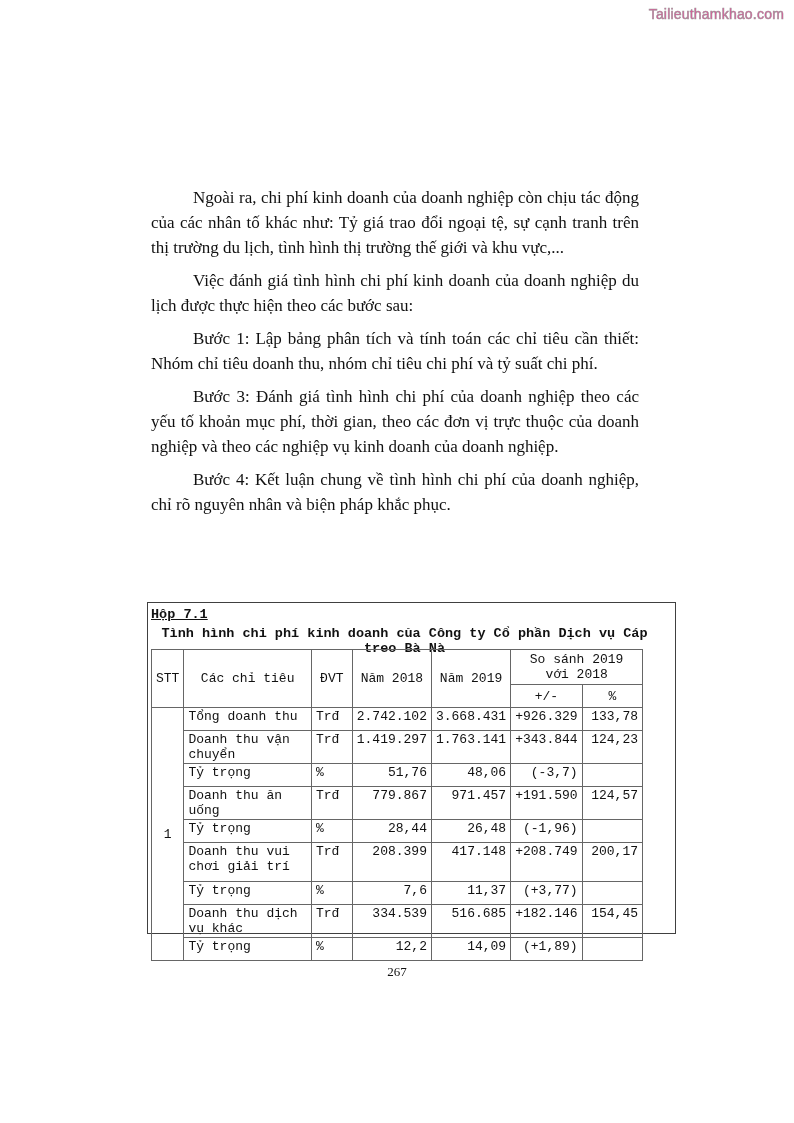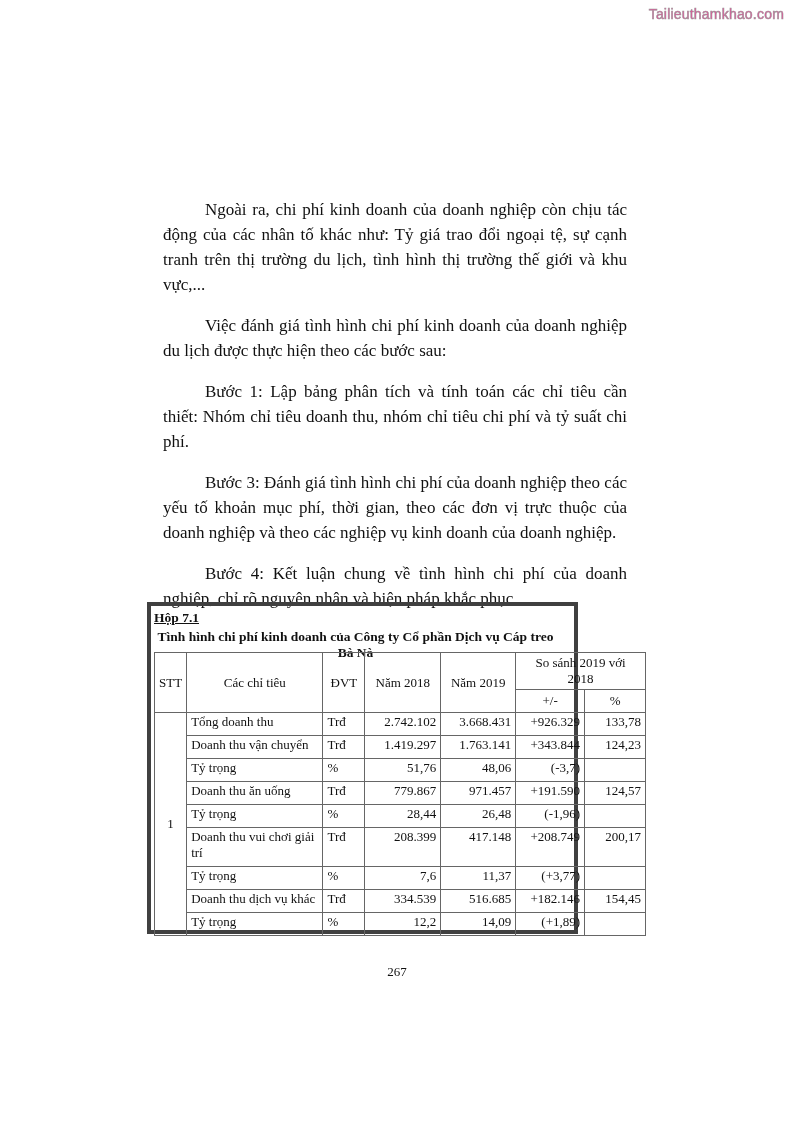--- a/index.html
+++ b/index.html
@@ -8,30 +8,30 @@
       position: absolute; top: 6px; right: 10px;
       font-family: "Liberation Sans", sans-serif; font-size: 14px;
       color: #ec4899; -webkit-text-stroke: 0.6px #9a9a9a;
       letter-spacing: 0.2px;
     }
     .body-text {
       position: absolute; left: 147px; width: 496px;
       font-family: "Liberation Serif", serif; font-size: 17px; color: #111;
       line-height: 25px;
     }
-    .para { margin: 16px; text-align: justify; text-indent: 42px; }
+    .para { margin: 4px; text-align: justify; text-indent: 42px; }
     .para + .para { margin-top: 8px; }
     .heading {
       margin: 10px 0 10px 0; padding-left: 42px;
       font-weight: bold; font-size: 17px;
     }
     .box {
-      position: absolute; left: 147px; top: 602px; width: 431px; height: 332px;
-      border: 4px solid #404040; box-sizing: border-box;
-      font-family: Liberation Serif, serif; color: #111;
+      position: absolute; left: 147px; top: 602px; width: 529px; height: 332px;
+      border: 1px solid #404040; box-sizing: border-box;
+      font-family: Liberation Mono, monospace; color: #111;
     }
     .box-label {
       position: absolute; left: 3px; top: 4px;
       font-size: 13.5px; font-weight: bold; text-decoration: underline;
     }
     .box-title {
       position: absolute; left: 0; right: 14px; top: 23px; text-align: center;
       font-size: 13.5px; font-weight: bold;
     }
     table.data {

